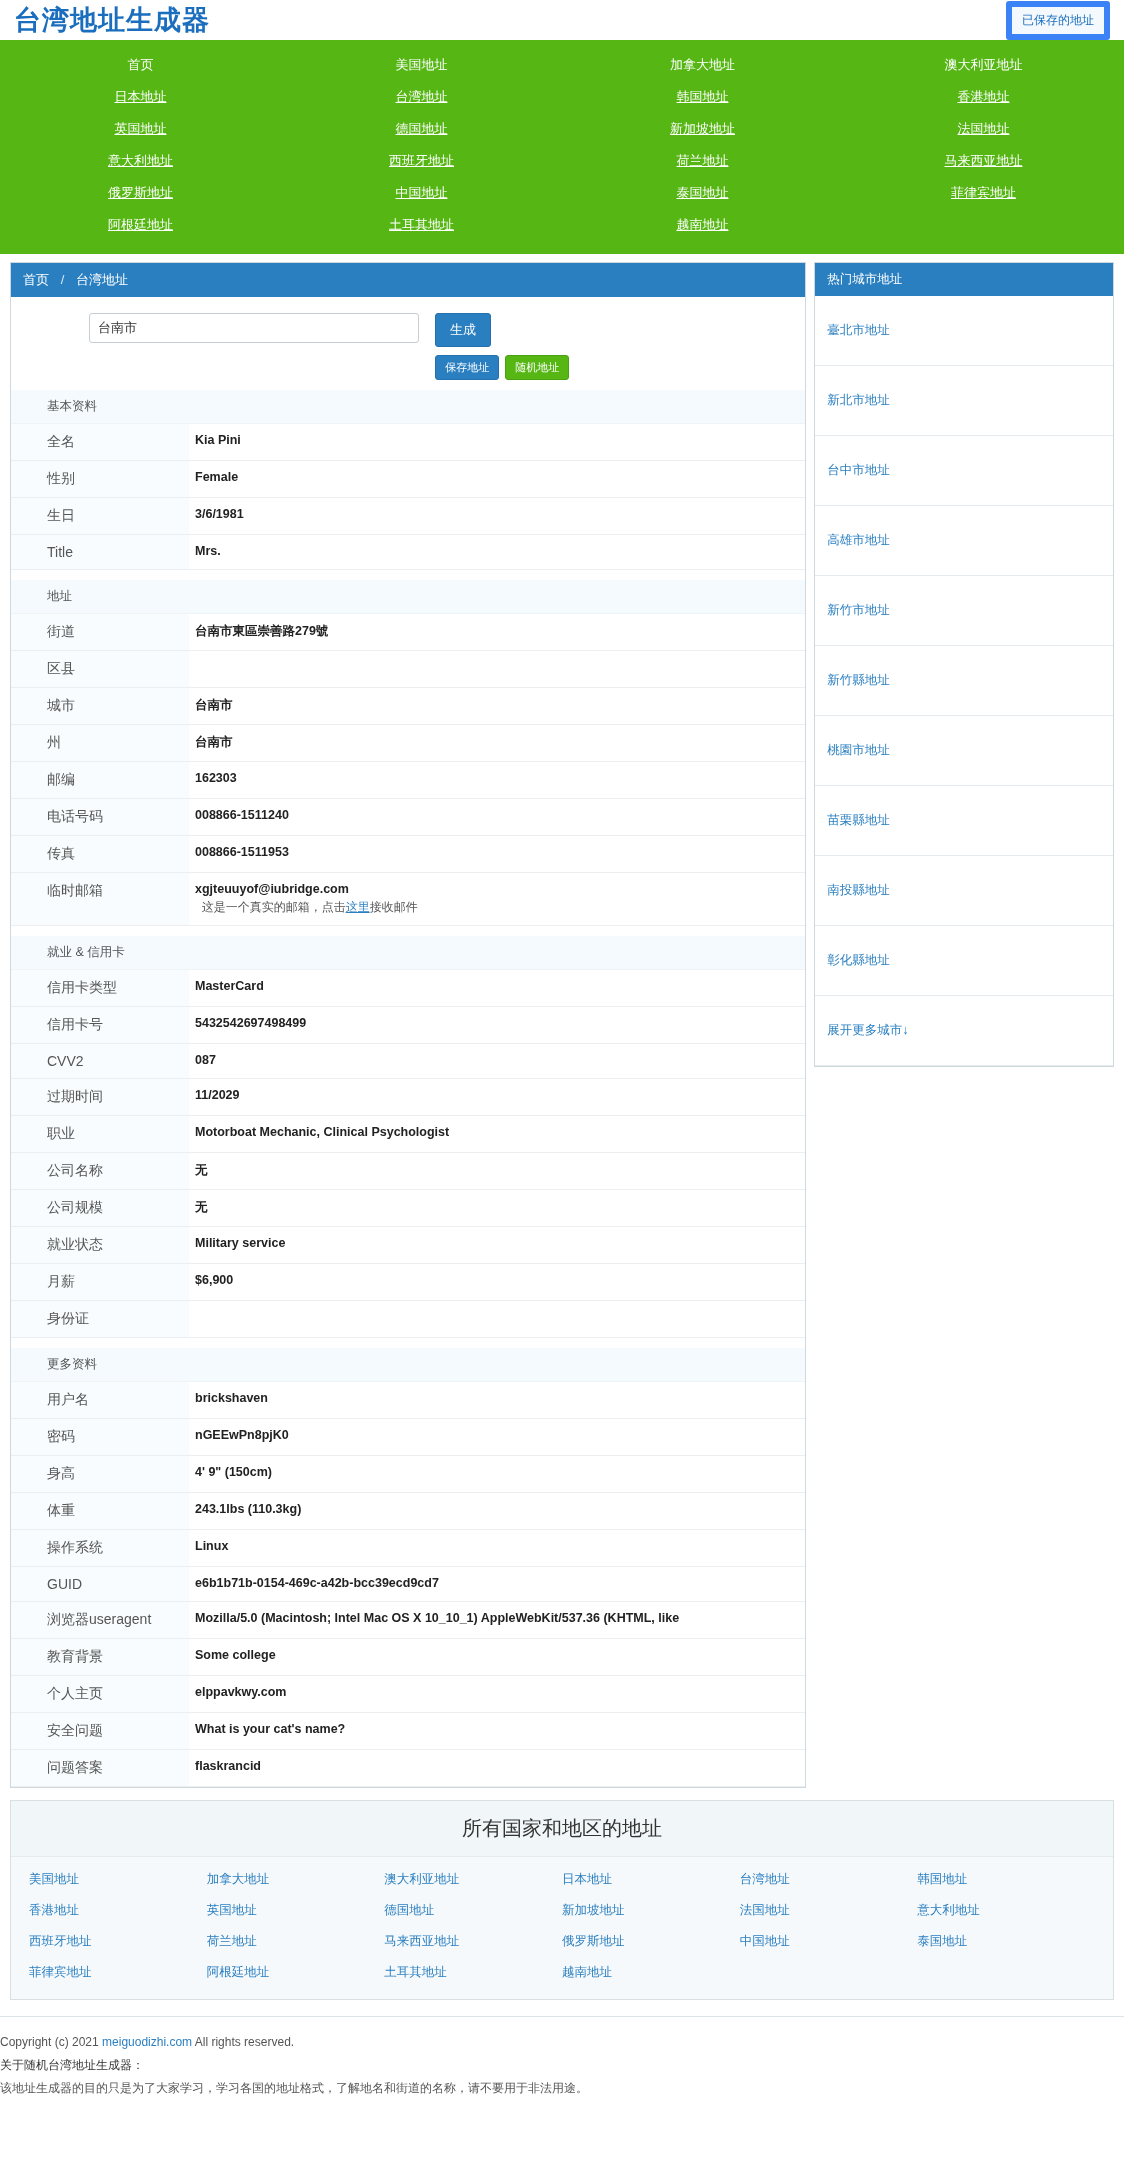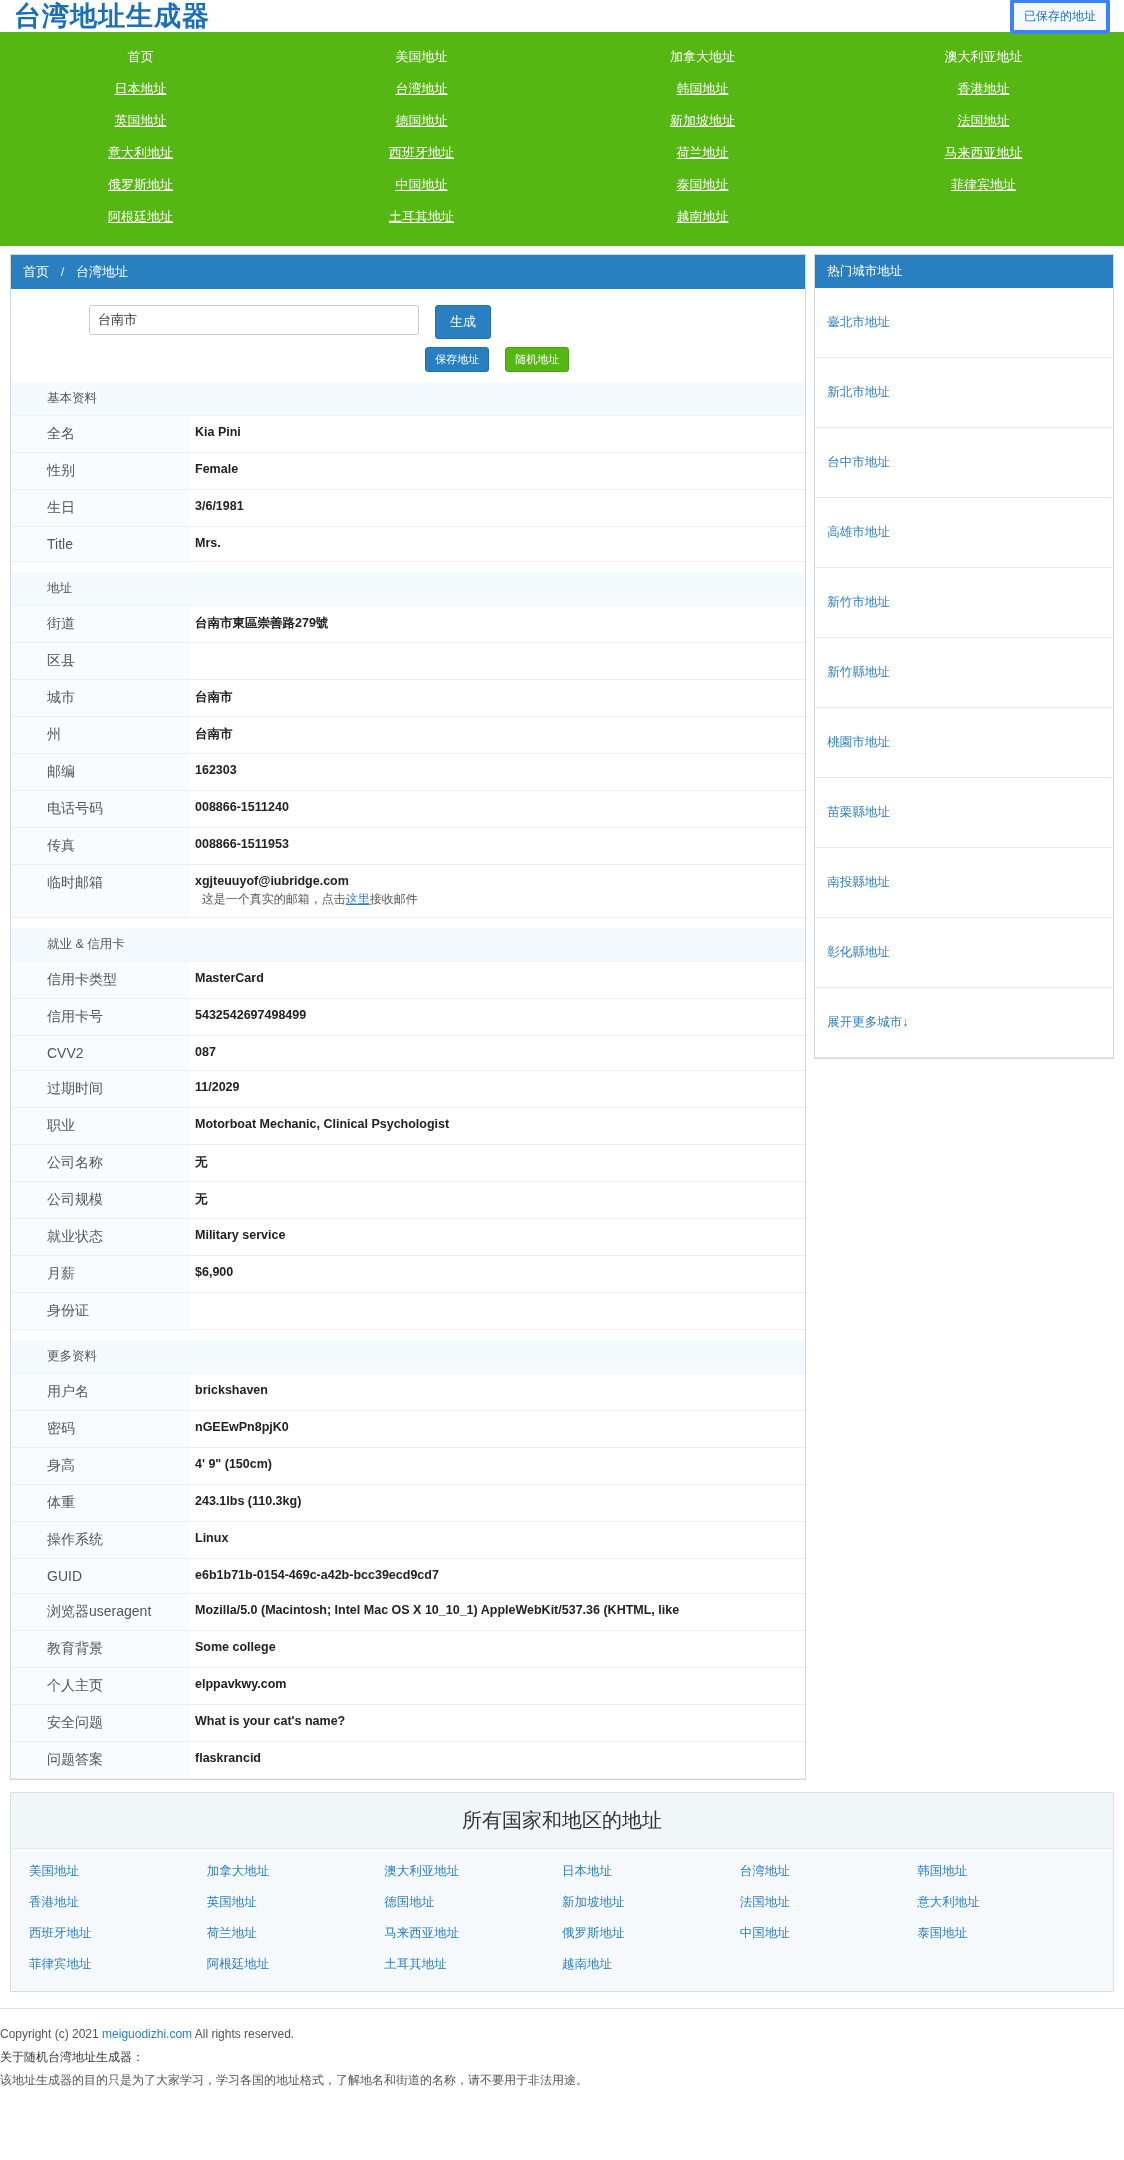--- a/index.html
+++ b/index.html
@@ -8,36 +8,36 @@
     width:1124px;
     font-family:"Liberation Sans", sans-serif;
     background:#fff;
     color:#333;
     font-size:13px;
   }
   .page { width:1124px; position:relative; }
 
   
   .topbar {
-    height:32px;
+    height:40px;
     padding:0 14px;
     display:flex;
     align-items:center;
     justify-content:space-between;
     gap:33px;
   }
   .site-title {
     font-size:27px;
     color:#1a6ebd;
     font-weight:bold;
     letter-spacing:1px;
     white-space:nowrap;
   }
   .saved-btn {
-    border:4px solid #3b82f6;
+    border:6px solid #3b82f6;
     background:#f4f9fd;
     color:#1a6ebd;
     font-size:12px;
     padding:5px 10px;
     border-radius:3px;
     cursor:pointer;
   }
 
   
   .nav {
@@ -109,21 +109,21 @@
     color:#fff;
     font-size:13px;
     padding:7px 14px;
     border-radius:3px;
     cursor:pointer;
   }
   .small-btn-row {
     display:flex;
     justify-content:flex-end;
     padding:0 236px 0 0;
-    gap:16px;
+    gap:6px;
     margin-top:2px;
   }
   .btn-save {
     background:#2a7fc1;
     border:1px solid #2471ad;
     color:#fff;
     font-size:11px;
     padding:4px 9px;
     border-radius:3px;
     cursor:pointer;

